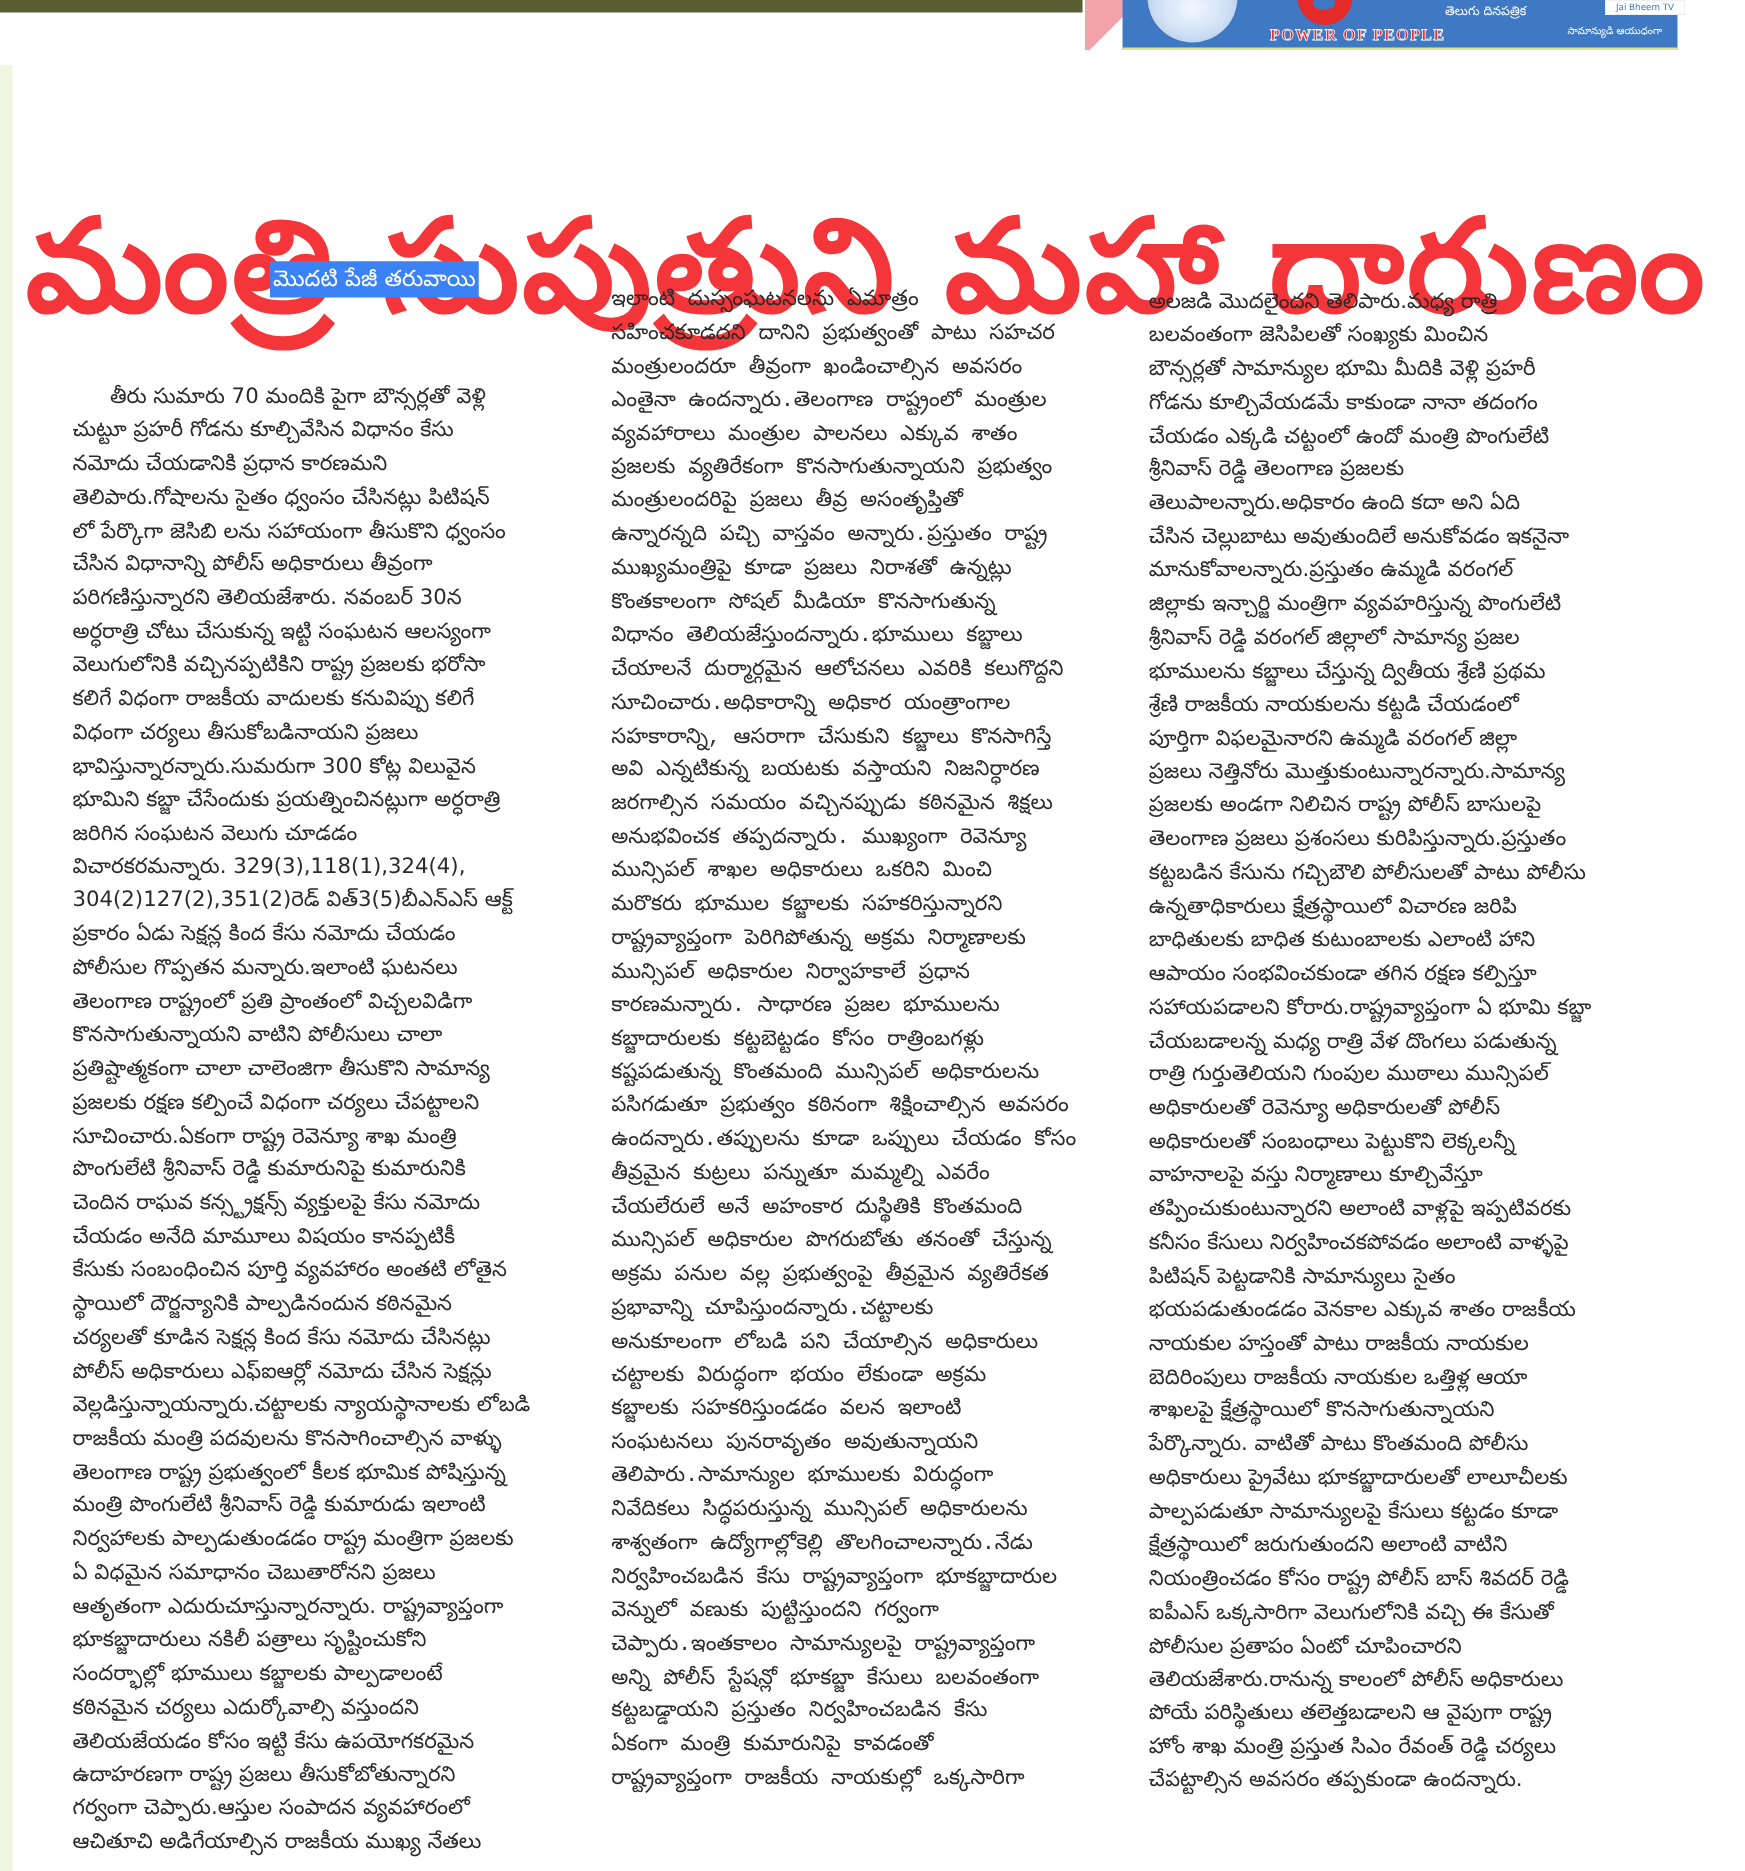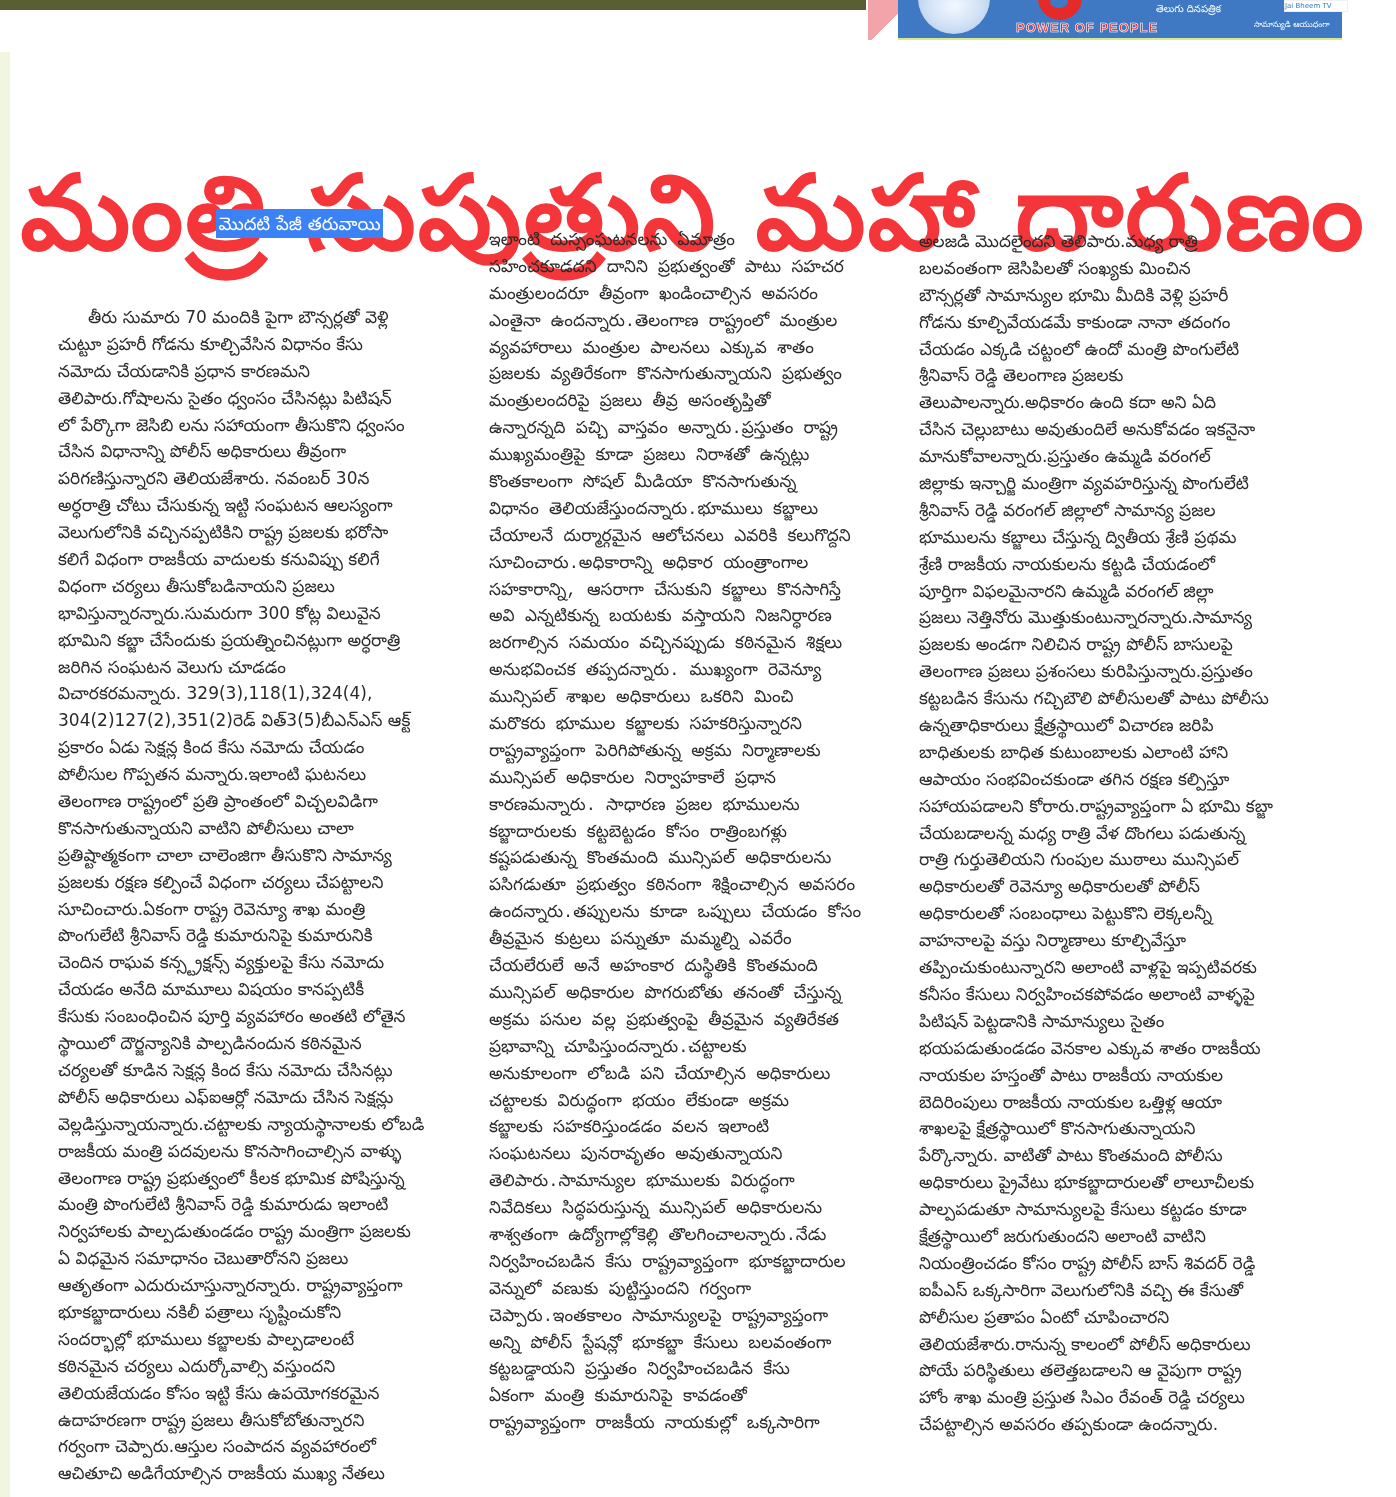--- a/index.html
+++ b/index.html
@@ -65,35 +65,36 @@
     }
     .masthead .tagline-te {
       position: absolute;
       left: 258px; top: 3px;
       font-size: 10px;
       color: #fff;
     }
     .masthead .power {
       position: absolute;
       left: 118px; top: 20px;
-      font-family: Liberation Sans, sans-serif;
+      font-family: Liberation Serif, serif;
       font-size: 13px;
       font-weight: bold;
       letter-spacing: 1px;
       color: #e52a2a;
       -webkit-text-stroke: 0.6px #ffffff;
     }
     .masthead .tv-badge {
       position: absolute;
       left: 386px; top: 0;
       width: 62px; height: 10px;
       background: #ffffff;
       border: 1px solid #f0f0f0;
       font-size: 7px;
       color: #3f78c3;
+      text-align: center;
       line-height: 10px;
     }
     .masthead .tagline2 {
       position: absolute;
       left: 356px; top: 20px;
       font-size: 8px;
       color: #fff;
     }
     
     .left-strip {

